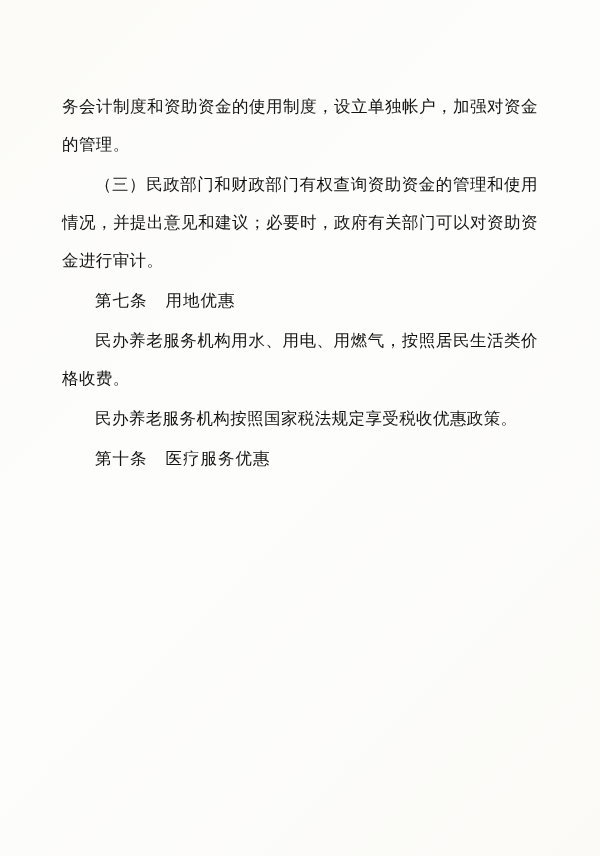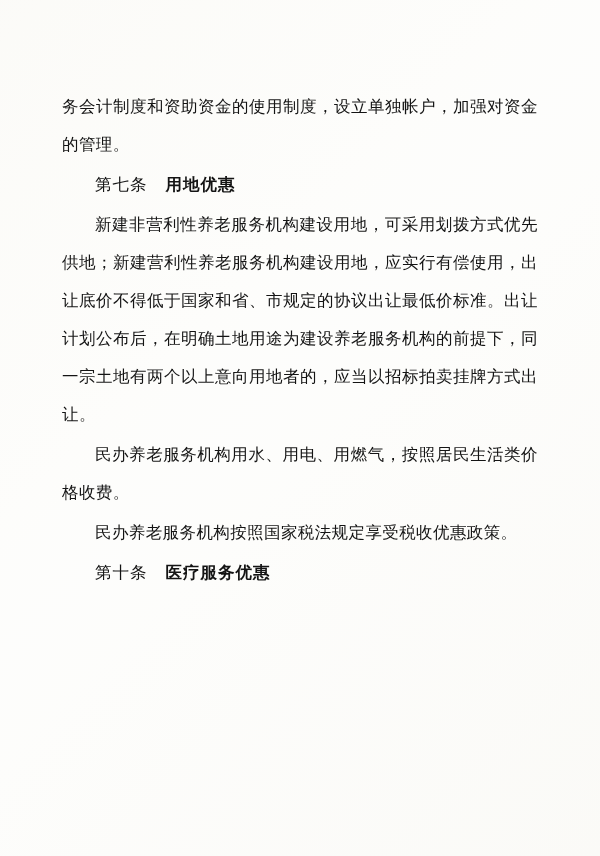--- a/index.html
+++ b/index.html
@@ -50,40 +50,40 @@
   }
   .heading .title-label {
     font-weight: normal;
     letter-spacing: 1px;
   }
   .heading .title-gap {
     display: inline-block;
     width: 18px;
   }
   .heading .title-text {
-    font-weight: bold;
+    font-weight: normal;
     letter-spacing: 1px;
   }
 </style>
 </head>
 <body>
 
 <div class="page">
   <div class="scan-tint"></div>
 
   <div class="content">
 
     <p class="para">务会计制度和资助资金的使用制度，设立单独帐户，加强对资金的管理。</p>
 
+    <p class="para indent">（三）民政部门和财政部门有权查询资助资金的管理和使用情况，并提出意见和建议；必要时，政府有关部门可以对资助资金进行审计。</p>
 
     <p class="para heading">
       <span class="title-label">第七条</span><span class="title-gap"></span><span class="title-text">用地优惠</span>
     </p>
 
-    <p class="para indent">新建非营利性养老服务机构建设用地，可采用划拨方式优先供地；新建营利性养老服务机构建设用地，应实行有偿使用，出让底价不得低于国家和省、市规定的协议出让最低价标准。出让计划公布后，在明确土地用途为建设养老服务机构的前提下，同一宗土地有两个以上意向用地者的，应当以招标拍卖挂牌方式出让。</p>
 
 
 
     <p class="para indent">民办养老服务机构用水、用电、用燃气，按照居民生活类价格收费。</p>
 
 
     <p class="para indent">民办养老服务机构按照国家税法规定享受税收优惠政策。</p>
 
     <p class="para heading">
       <span class="title-label">第十条</span><span class="title-gap"></span><span class="title-text">医疗服务优惠</span>

